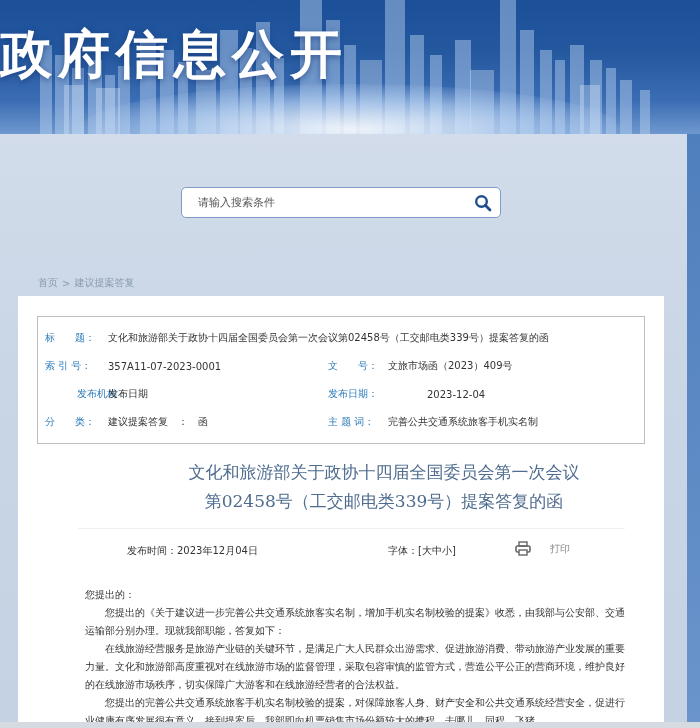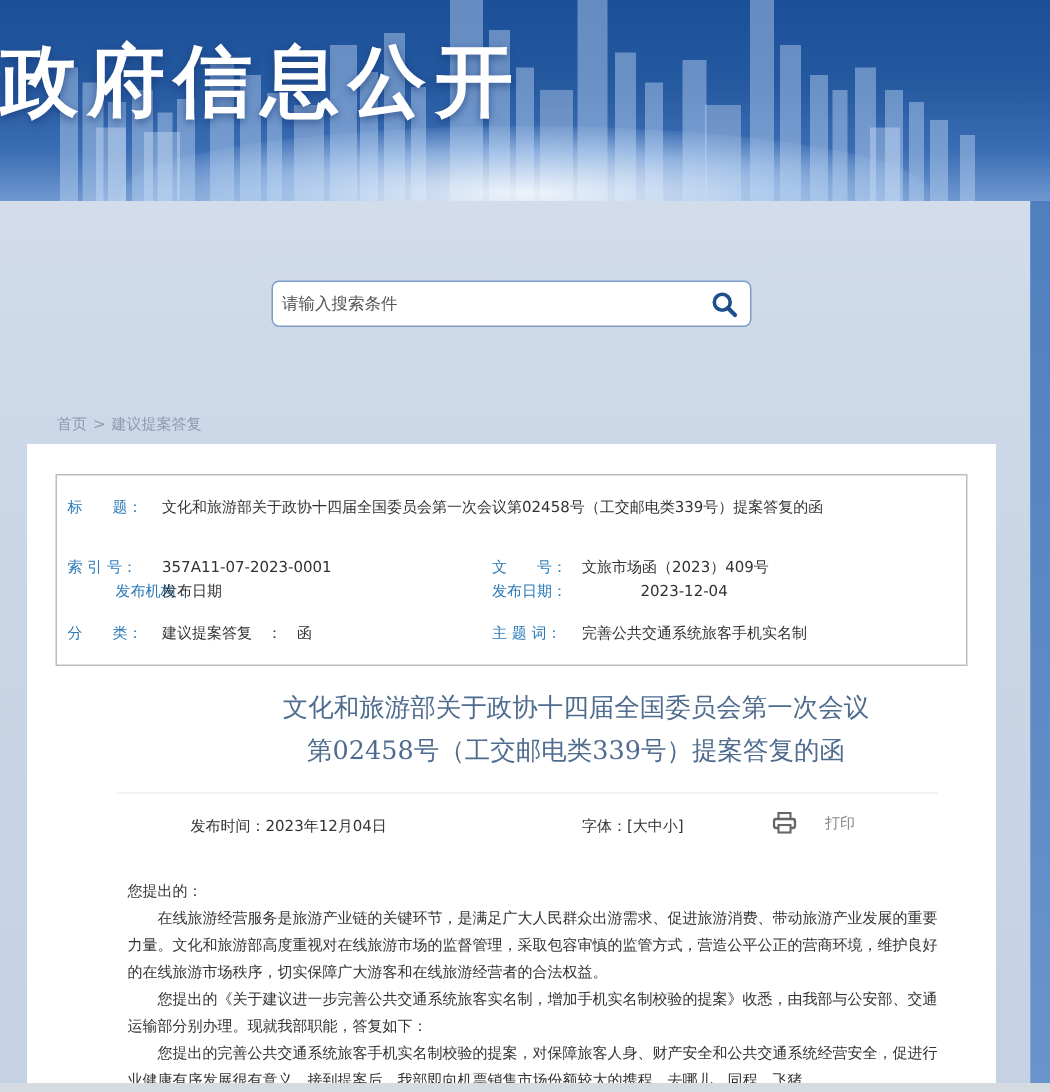--- a/index.html
+++ b/index.html
@@ -37,21 +37,21 @@
     background: linear-gradient(180deg, #4f7fbd 0%, #6a94cb 100%);
   }
   
   .search {
     position: absolute; left: 181px; top: 187px; width: 320px; height: 31px;
     background: #fff; border: 1px solid #7d9dc8; border-radius: 5px;
     display: flex; align-items: center;
   }
   .search input {
     border: none; outline: none; flex: 1; height: 100%;
-    padding-left: 6px; font-size: 11px; color: #555;
+    padding-left: 16px; font-size: 11px; color: #555;
     background: transparent; font-family: "DejaVu Sans", sans-serif;
   }
   .search input::placeholder { color: #555; }
   .search-btn {
     width: 34px; height: 100%; display: flex; align-items: center; justify-content: center; cursor: pointer;
   }
   
   .breadcrumb {
     position: absolute; left: 38px; top: 276px; font-size: 10px; color: #8a9bb0;
     display: flex; gap: 4px; align-items: center;
@@ -153,21 +153,21 @@
   <span>&gt;</span>
   <a href="#">建议提案答复</a>
 </div>
 
 <div class="card">
   <div class="meta-box">
     <div class="meta-row" style="top:14px; width:606px;">
       <span class="meta-label" style="left:7px;">标　　题：</span>
       <span class="meta-value" style="left:70px;">文化和旅游部关于政协十四届全国委员会第一次会议第02458号（工交邮电类339号）提案答复的函</span>
     </div>
-    <div class="meta-row" style="top:54px; width:606px;">
+    <div class="meta-row" style="top:42px; width:606px;">
       <span class="meta-label" style="left:7px;">索 引 号：</span>
       <span class="meta-value" style="left:70px;">357A11-07-2023-0001</span>
       <span class="meta-label" style="left:290px;">文　　号：</span>
       <span class="meta-value" style="left:350px;">文旅市场函（2023）409号</span>
     </div>
     <div class="meta-row" style="top:70px; width:606px;">
       <span class="meta-label" style="left:7px;margin-left:32px;">发布机构：</span>
       <span class="meta-value" style="left:70px;">发布日期</span>
       <span class="meta-label" style="left:290px;">发布日期：</span>
       <span class="meta-value" style="left:350px;margin-left:39px;">2023-12-04</span>
@@ -193,19 +193,19 @@
     <svg width="16" height="15" viewBox="0 0 16 15">
       <rect x="4" y="1" width="8" height="4" fill="none" stroke="#666" stroke-width="1.4"></rect>
       <rect x="1" y="5" width="14" height="6" rx="1.5" fill="none" stroke="#666" stroke-width="1.6"></rect>
       <rect x="4" y="9" width="8" height="5" fill="#fff" stroke="#666" stroke-width="1.4"></rect>
     </svg>
     <span>打印</span>
   </div>
 
   <div class="body-text">
     <p>您提出的：</p>
+    <p class="indent">您提出的《关于建议进一步完善公共交通系统旅客实名制，增加手机实名制校验的提案》收悉，由我部与公安部、交通运输部分别办理。现就我部职能，答复如下：</p>
     <p class="indent">在线旅游经营服务是旅游产业链的关键环节，是满足广大人民群众出游需求、促进旅游消费、带动旅游产业发展的重要力量。文化和旅游部高度重视对在线旅游市场的监督管理，采取包容审慎的监管方式，营造公平公正的营商环境，维护良好的在线旅游市场秩序，切实保障广大游客和在线旅游经营者的合法权益。</p>
-    <p class="indent">您提出的《关于建议进一步完善公共交通系统旅客实名制，增加手机实名制校验的提案》收悉，由我部与公安部、交通运输部分别办理。现就我部职能，答复如下：</p>
     <p class="indent">您提出的完善公共交通系统旅客手机实名制校验的提案，对保障旅客人身、财产安全和公共交通系统经营安全，促进行业健康有序发展很有意义。接到提案后，我部即向机票销售市场份额较大的携程、去哪儿、同程、飞猪</p>
   </div>
 </div>
 
 <div class="bottom-bar"></div>
 
 </body></html>

